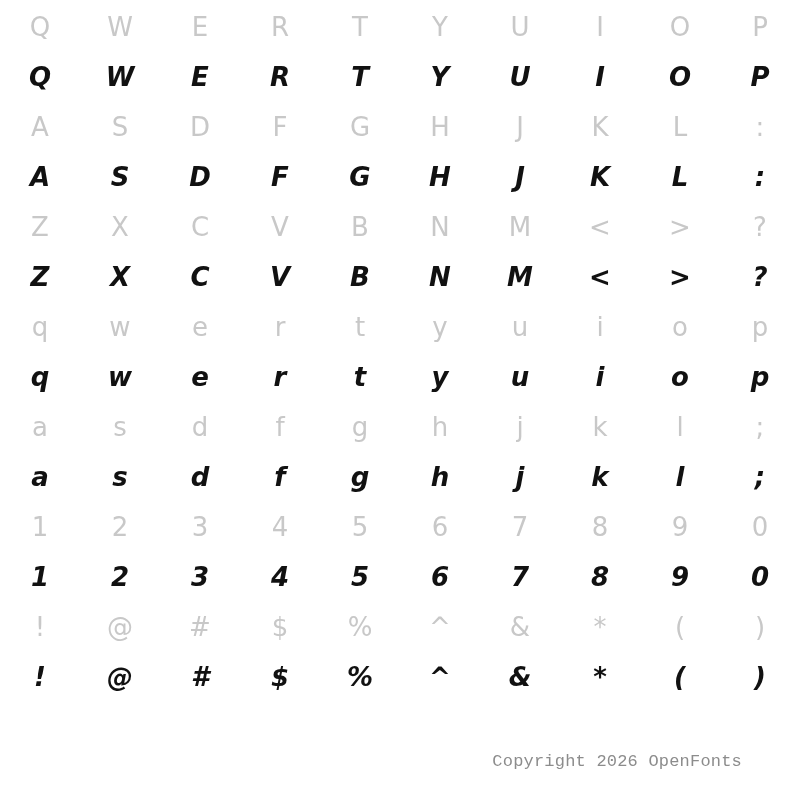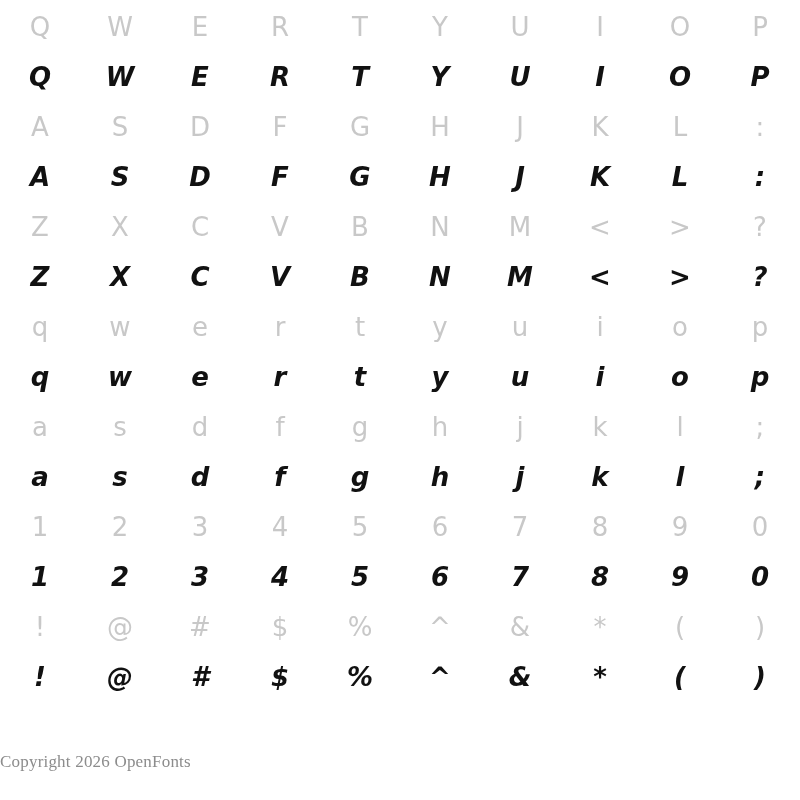--- a/index.html
+++ b/index.html
@@ -61,26 +61,26 @@
     height: 54px;
     display: flex;
     align-items: center;
     justify-content: center;
   }
   .copyright {
     position: absolute;
     left: 0;
     top: 752px;
     width: 800px;
-    text-align: left;
+    text-align: right;
     padding-right: 58px;
     box-sizing: border-box;
     font-size: 17px;
     color: #8c8c8c;
-    font-family: Liberation Serif, serif;
+    font-family: Liberation Mono, monospace;
     letter-spacing: 0.2px;
   }
 </style>
 </head>
 <body>
 
 <div id="sheet">
 
   <div class="specimen-grid" id="specimen-grid">
       <div class="row-pair">

